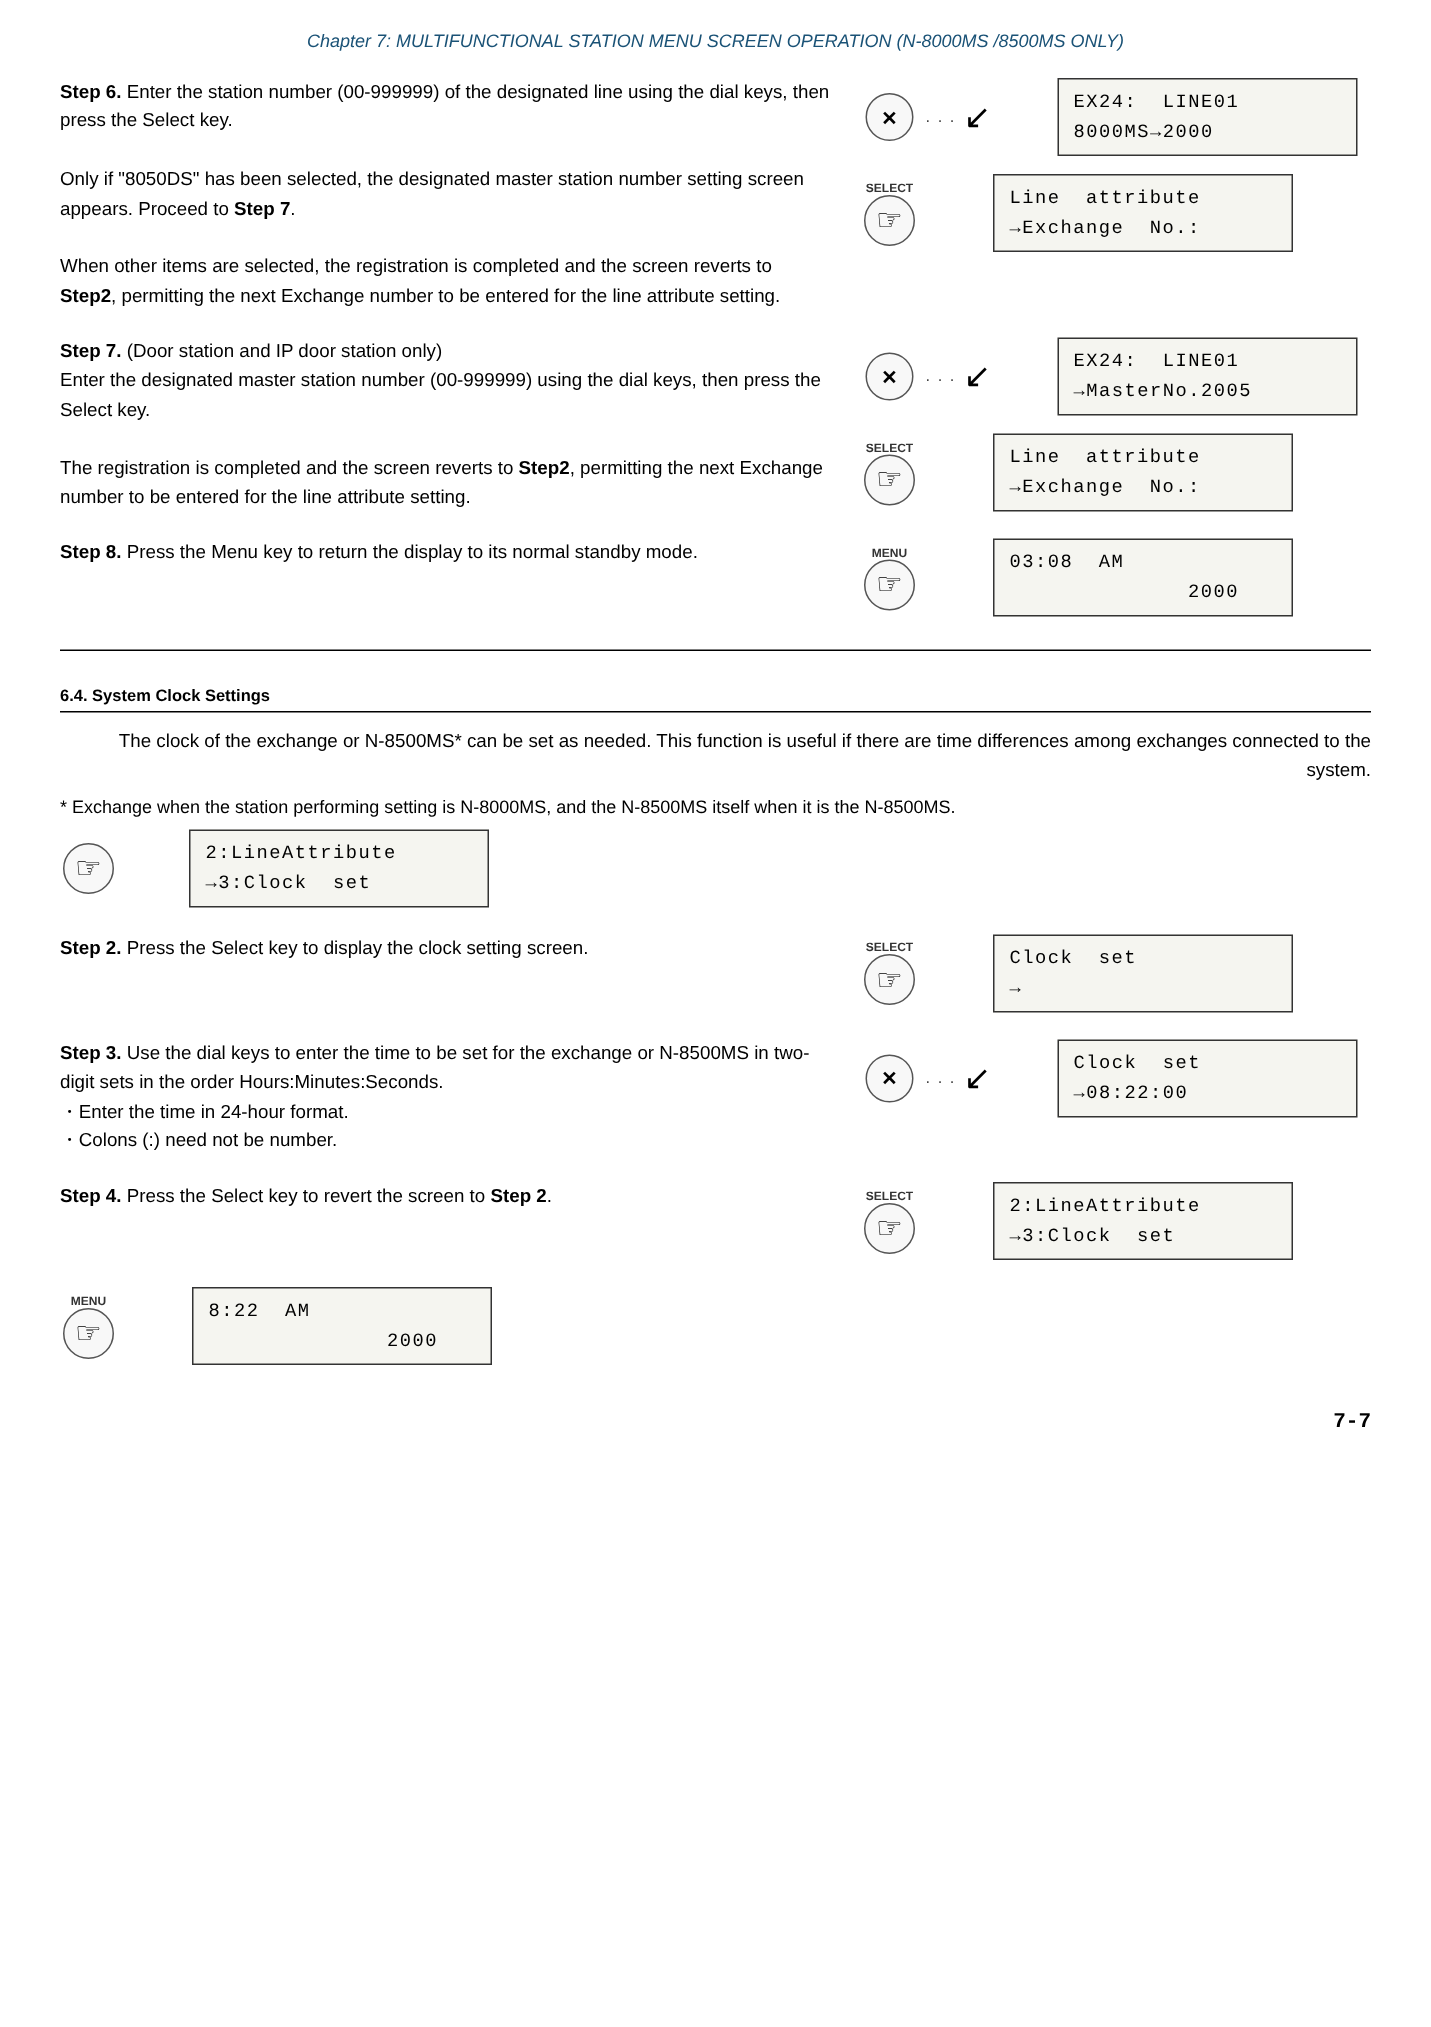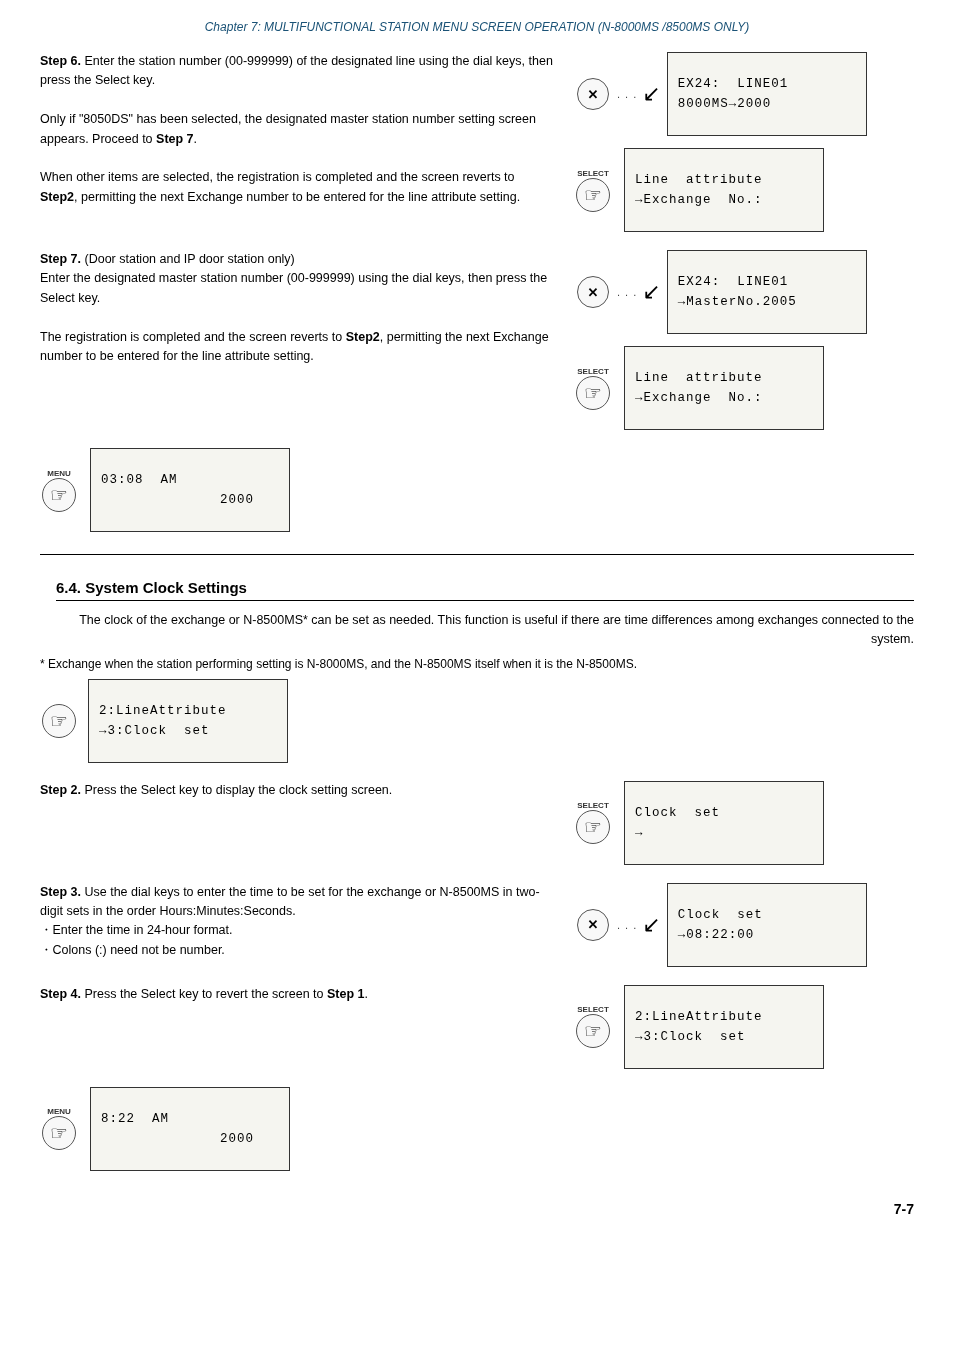--- a/index.html
+++ b/index.html
@@ -13,23 +13,23 @@
       padding: 20px 40px;
     }
     .chapter-title {
       text-align: center;
       color: #1a5276;
       font-style: italic;
       font-size: 12px;
       margin-bottom: 18px;
     }
     .section-heading {
-      font-size: 15px;
+      font-size: 11px;
       font-weight: bold;
-      margin: 24px 0 10px 16px;
+      margin: 24px 0 10px 0;
       border-bottom: 1px solid #000;
       padding-bottom: 4px;
     }
     .intro-text {
       font-size: 12.5px;
       margin-bottom: 6px;
       line-height: 1.5;
       text-align: right;
     }
     .note-text {
@@ -106,34 +106,36 @@
       justify-content: center;
       font-size: 18px;
       background: #f8f8f8;
     }
     
     .lcd-screen {
       border: 1.5px solid #333;
       background: #f5f5f0;
       font-family: 'Courier New', Courier, monospace;
       font-size: 12.5px;
-      padding: 21px 10px;
+      padding: 5px 10px;
       min-width: 200px;
       line-height: 1.6;
       letter-spacing: 1px;
+      margin-left: 38px;
     }
     .lcd-line {
       white-space: pre;
     }
     
     .page-number {
       text-align: right;
       font-size: 14px;
       font-weight: bold;
       margin-top: 30px;
+      font-family: Liberation Mono, monospace;
     }
     
     .section-divider {
       border: none;
       border-top: 1.5px solid #000;
       margin: 22px 0 14px 0;
     }
     .bold { font-weight: bold; }
     .icon-and-screen {
       display: flex;
@@ -229,20 +231,24 @@
       <div style="width:8px;"></div>
       <div class="lcd-screen">
         <div class="lcd-line">Line  attribute</div>
         <div class="lcd-line">→Exchange  No.:</div>
       </div>
     </div>
   </div>
 </div>
 
 <div class="step-row">
+  <div class="step-text-col">
+    <span class="step-label">Step 8.</span>
+    <span>Press the Menu key to return the display to its normal standby mode.</span>
+  </div>
   <div class="step-diagrams-col">
     <div class="icon-and-screen">
       <div style="display:flex;flex-direction:column;align-items:center;min-width:38px;">
         <div style="font-size:8px;font-weight:bold;color:#333;">MENU</div>
         <div class="menu-key">
           <span style="font-size:20px;">☞</span>
         </div>
       </div>
       <div style="width:8px;"></div>
       <div class="lcd-screen">
@@ -320,21 +326,21 @@
         <div class="lcd-line">Clock  set</div>
         <div class="lcd-line">→08:22:00</div>
       </div>
     </div>
   </div>
 </div>
 
 <div class="step-row">
   <div class="step-text-col">
     <span class="step-label">Step 4.</span>
-    <span>Press the Select key to revert the screen to </span><span class="bold">Step 1</span><span>.</span>
+    <span>Press the Select key to revert the screen to </span><span class="bold">Step 2</span><span>.</span>
   </div>
   <div class="step-diagrams-col">
     <div class="icon-and-screen">
       <div style="display:flex;flex-direction:column;align-items:center;min-width:38px;">
         <div style="font-size:8px;font-weight:bold;color:#333;">SELECT</div>
         <div class="select-key">
           <span style="font-size:20px;">☞</span>
         </div>
       </div>
       <div style="width:8px;"></div>

